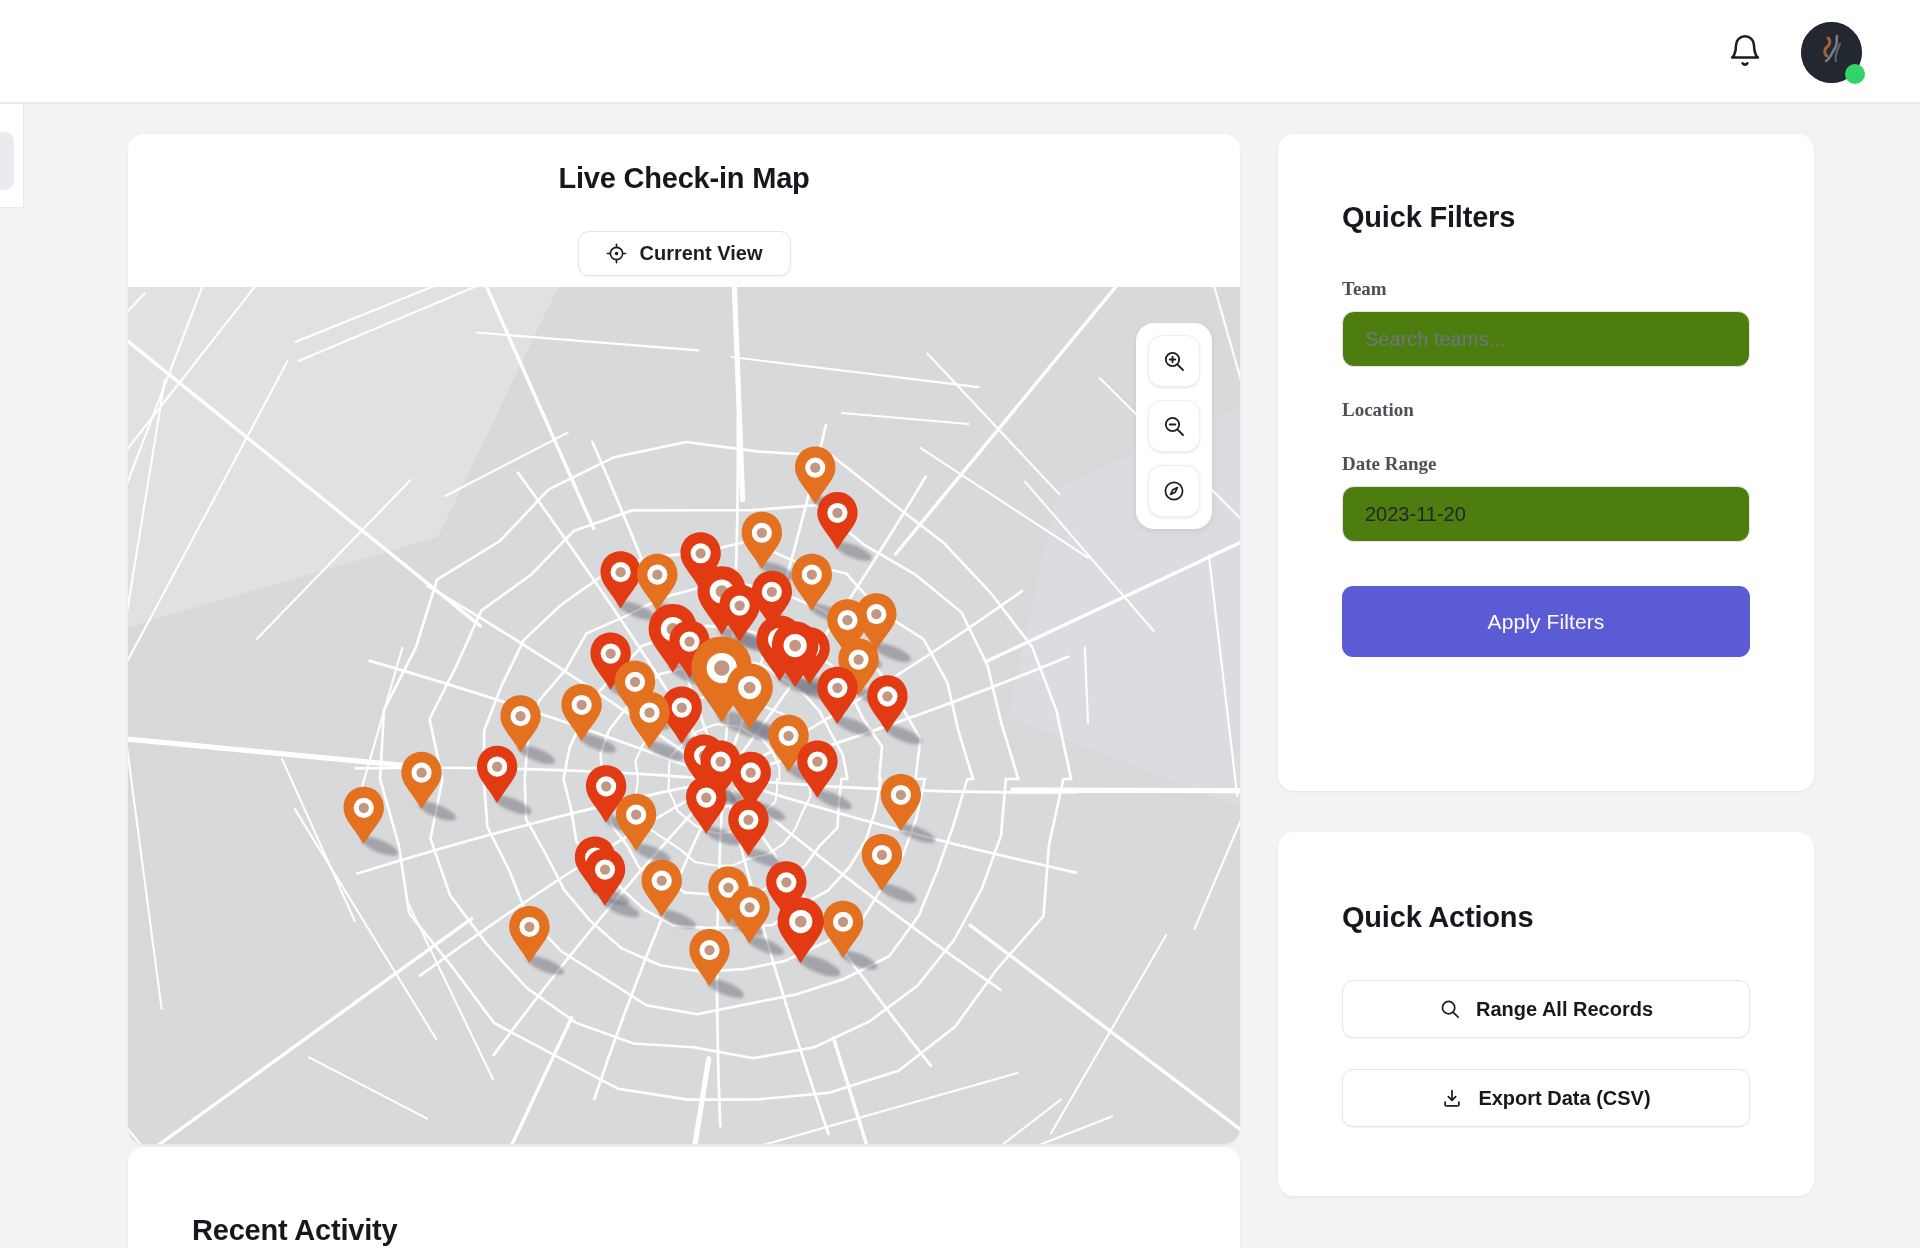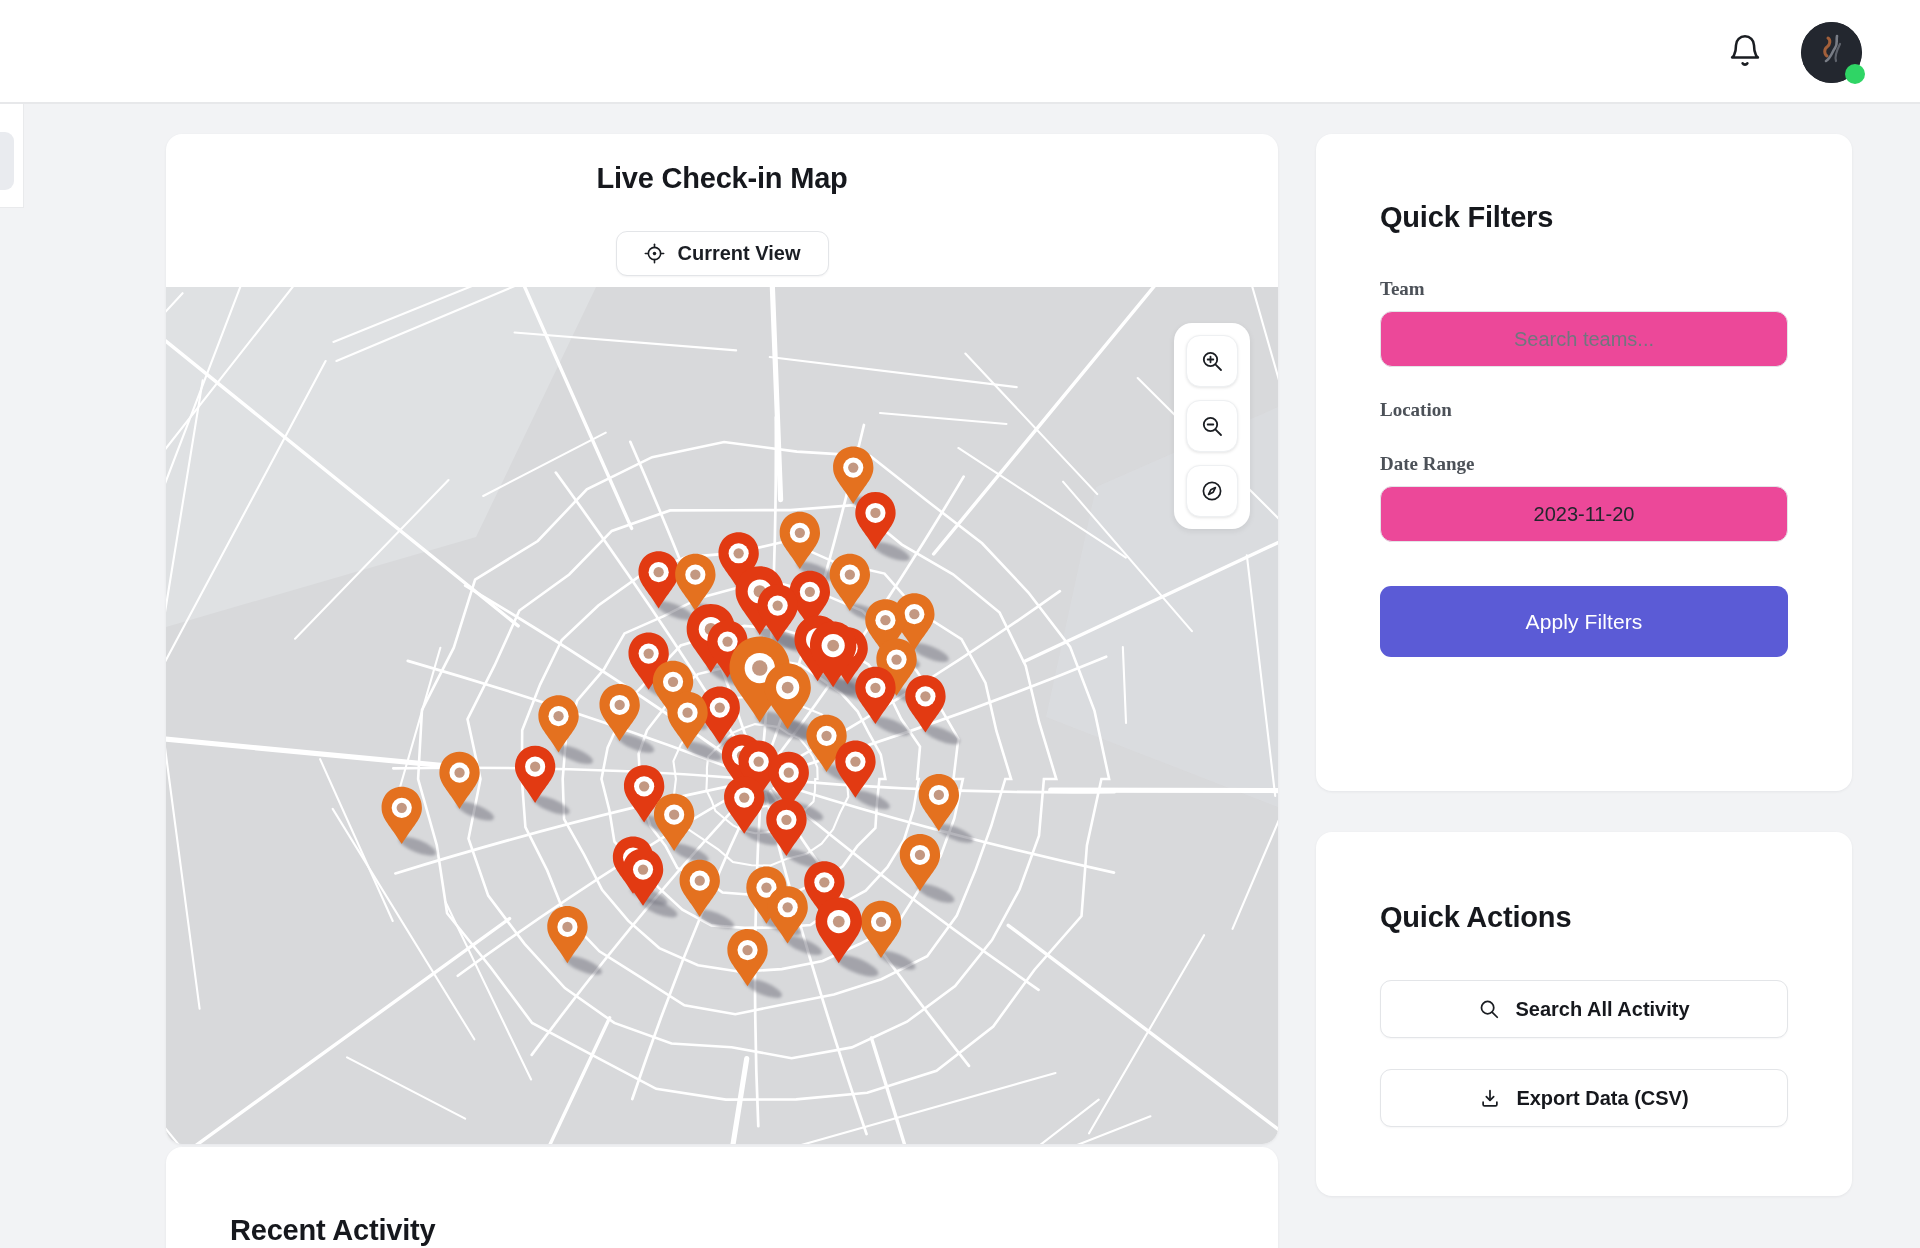--- a/index.html
+++ b/index.html
@@ -13,21 +13,21 @@
   .avatar{position:absolute;top:22px;right:58px;width:61px;height:61px;border-radius:50%;
     background:#23272f;overflow:visible;cursor:pointer;}
   .avatar svg{border-radius:50%;}
   .status-dot{position:absolute;right:-3px;bottom:-1px;width:20px;height:20px;border-radius:50%;
     background:#2fd565;}
   
   .left-peek{position:absolute;left:0;top:104px;width:23px;height:103px;background:#fff;
     border-right:1px solid #e9eaec;border-bottom:1px solid #e9eaec;}
   .peek-inner{position:absolute;left:-13px;top:28px;width:27px;height:58px;background:#e9ebef;border-radius:9px;}
   
-  .card{position:absolute;background:#fff;border-radius:16px;box-shadow:0 1px 3px rgba(16,24,40,.06);margin-left:38px;}
+  .card{position:absolute;background:#fff;border-radius:16px;box-shadow:0 1px 3px rgba(16,24,40,.06);}
   h1,h2{font-weight:700;color:#16181d;letter-spacing:-.2px;}
   
   .map-card{left:128px;top:134px;width:1112px;height:1010px;overflow:hidden;}
   .map-header{height:153px;text-align:center;padding-top:27px;box-sizing:border-box;}
   .map-title{margin:0;font-size:29px;line-height:34px;}
   .current-view-btn{margin-top:18px;height:45px;display:inline-flex;align-items:center;gap:13px;
     padding:16px 27px;background:#fff;border:1px solid #e3e5e8;border-radius:11px;cursor:pointer;
     font-size:20px;font-weight:600;color:#1b1e24;box-shadow:0 1px 2px rgba(16,24,40,.05);
     font-family:inherit;}
   .map-area{position:absolute;left:0;top:153px;width:1112px;height:857px;background:#d8d9db;cursor:grab;}
@@ -39,21 +39,21 @@
     margin-bottom:13px;cursor:pointer;padding:0;}
   .map-ctrl:last-child{margin-bottom:0;}
   
   .recent-card{left:128px;top:1147px;width:1112px;height:160px;}
   .recent-title{margin:0;padding:66px 0 0 64px;font-size:29px;line-height:34px;}
   
   .filters-card{left:1278px;top:134px;width:536px;height:657px;box-sizing:border-box;padding:66px 64px 0;}
   .filters-title,.actions-title{margin:0 0 44px;font-size:29px;line-height:34px;}
   .field-label{display:block;font-size:19px;line-height:22px;font-weight:600;color:#4c5158;margin-bottom:11px;font-family:Liberation Serif, serif;}
   .text-input{width:100%;box-sizing:border-box;height:56px;border:1px solid #e3e5e8;border-radius:12px;
-    padding:0 22px;font-size:20px;color:#23272d;background:#ec4899;font-family:inherit;outline:none;text-align:center;}
+    padding:0 22px;font-size:20px;color:#23272d;background:#4d7c0f;font-family:inherit;outline:none;}
   .text-input::placeholder{color:#70767e;}
   .field{margin-bottom:32px;}
   .field:nth-of-type(2),.field:nth-of-type(3){margin-top:8px;}
   .apply-btn{width:100%;height:71px;margin-top:12px;border:none;border-radius:11px;background:#5b5bd6;
     color:#fff;font-size:21px;font-weight:400;cursor:pointer;font-family:inherit;letter-spacing:.1px;}
   .actions-card{left:1278px;top:832px;width:536px;height:364px;box-sizing:border-box;padding:68px 64px 16px;}
   .actions-title{margin-bottom:46px;}
   .action-btn{width:100%;height:58px;display:flex;align-items:center;justify-content:center;gap:15px;
     background:#fff;border:1px solid #e3e5e8;border-radius:11px;cursor:pointer;
     font-size:20px;font-weight:600;color:#16181d;font-family:inherit;box-shadow:0 1px 2px rgba(16,24,40,.04);}
@@ -586,21 +586,21 @@
 <aside class="card actions-card">
   <h2 class="actions-title">Quick Actions</h2>
 
   <button class="action-btn">
     <span class="icon">
       <svg width="22" height="22" viewBox="0 0 24 24" fill="none" stroke="#1a1d22" stroke-width="1.9" stroke-linecap="round">
         <circle cx="10.5" cy="10.5" r="6.7"></circle>
           <line x1="15.6" y1="15.6" x2="21" y2="21"></line>
       </svg>
     </span>
-    <span>Search All Activity</span>
+    <span>Range All Records</span>
   </button>
 
   <button class="action-btn">
     <span class="icon">
       <svg width="22" height="22" viewBox="0 0 24 24" fill="none" stroke="#1a1d22" stroke-width="1.9" stroke-linecap="round" stroke-linejoin="round">
         <path d="M12 4v10"></path>
           <path d="M8 10.5 12 14.5 16 10.5"></path>
           <path d="M4.5 16.5v2.5a1.5 1.5 0 0 0 1.5 1.5h12a1.5 1.5 0 0 0 1.5-1.5v-2.5"></path>
       </svg>
     </span>

